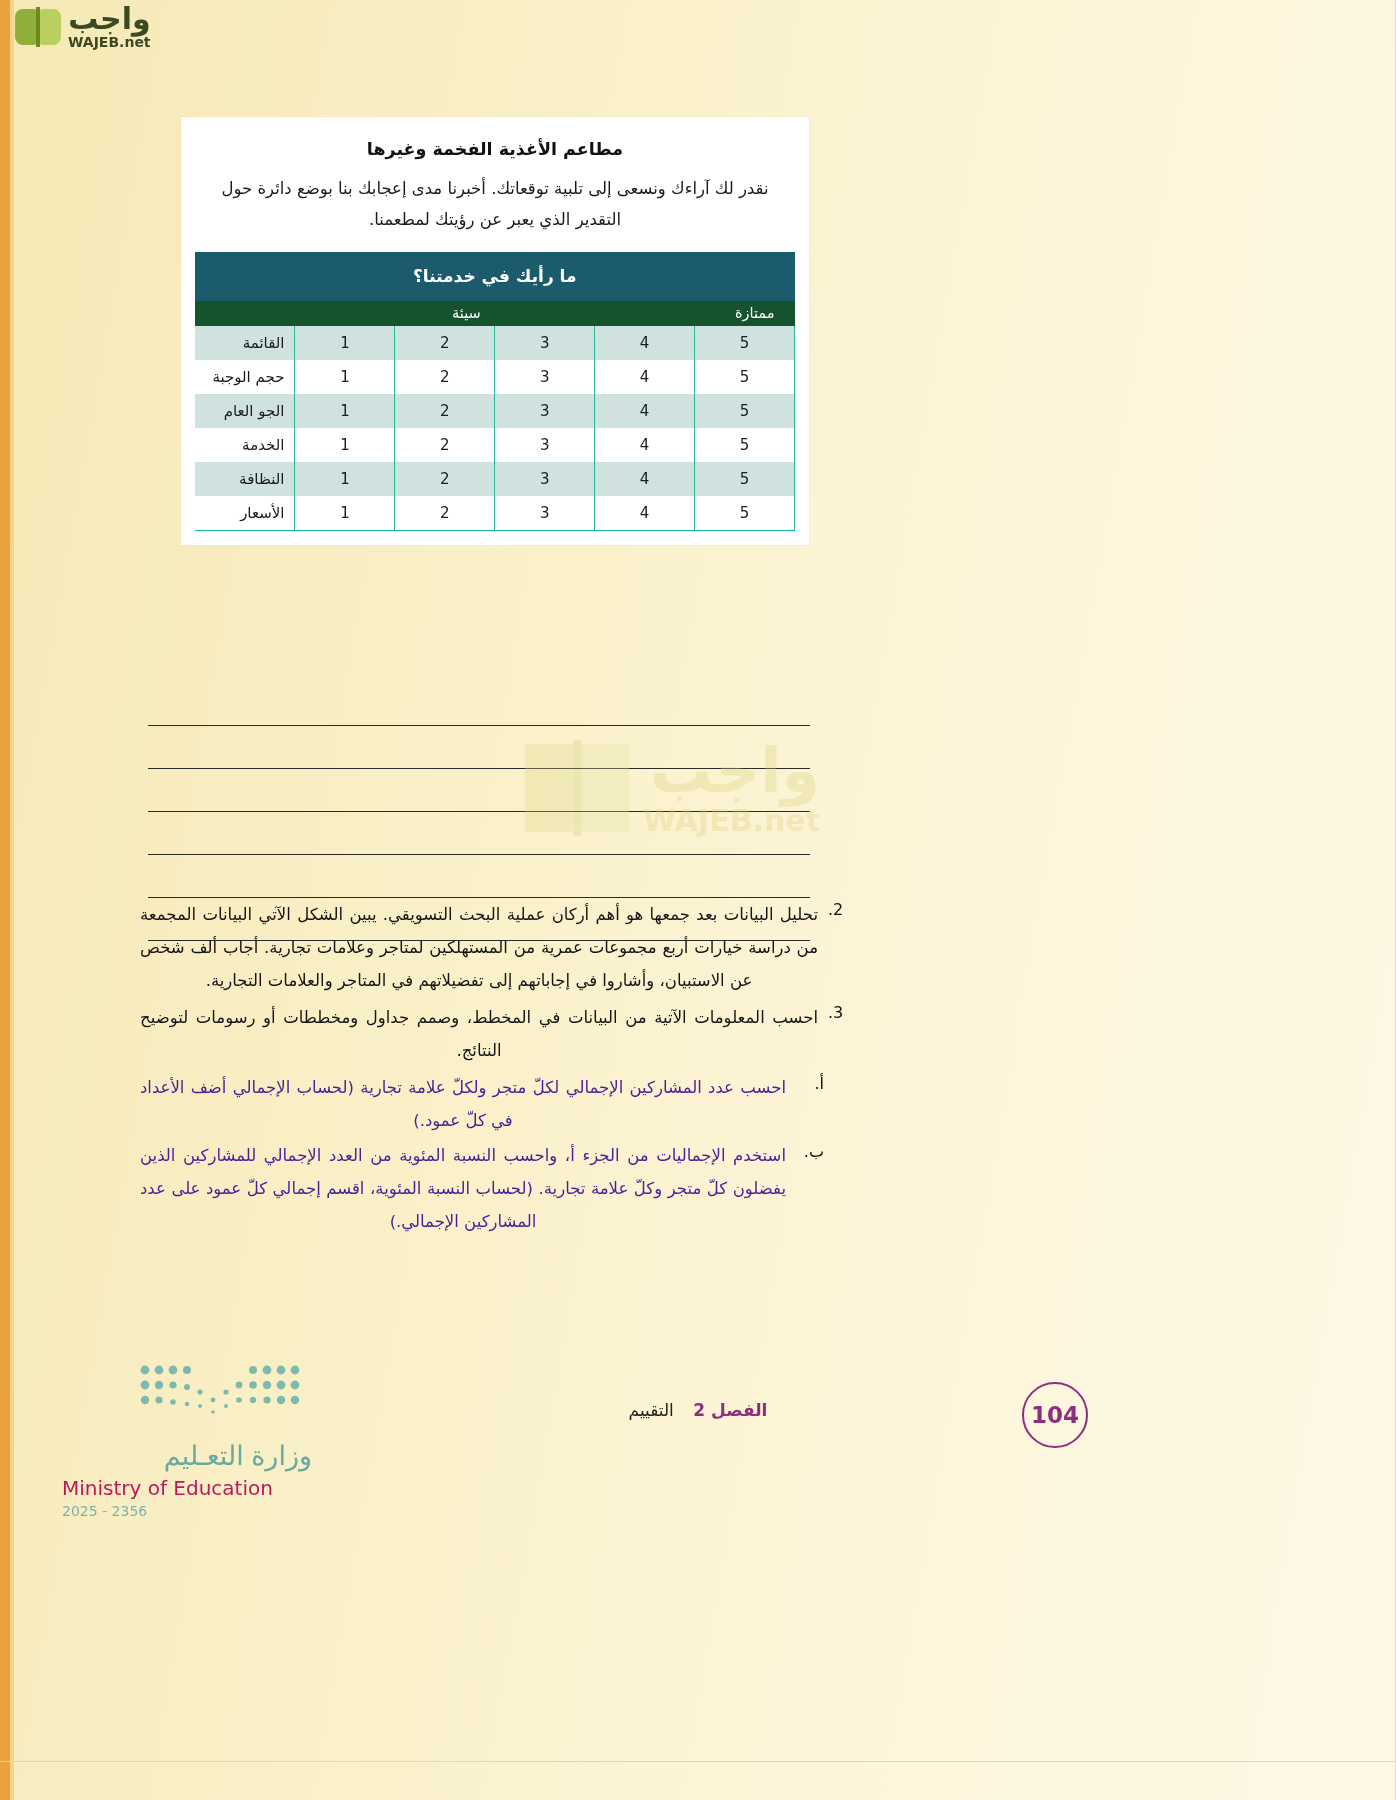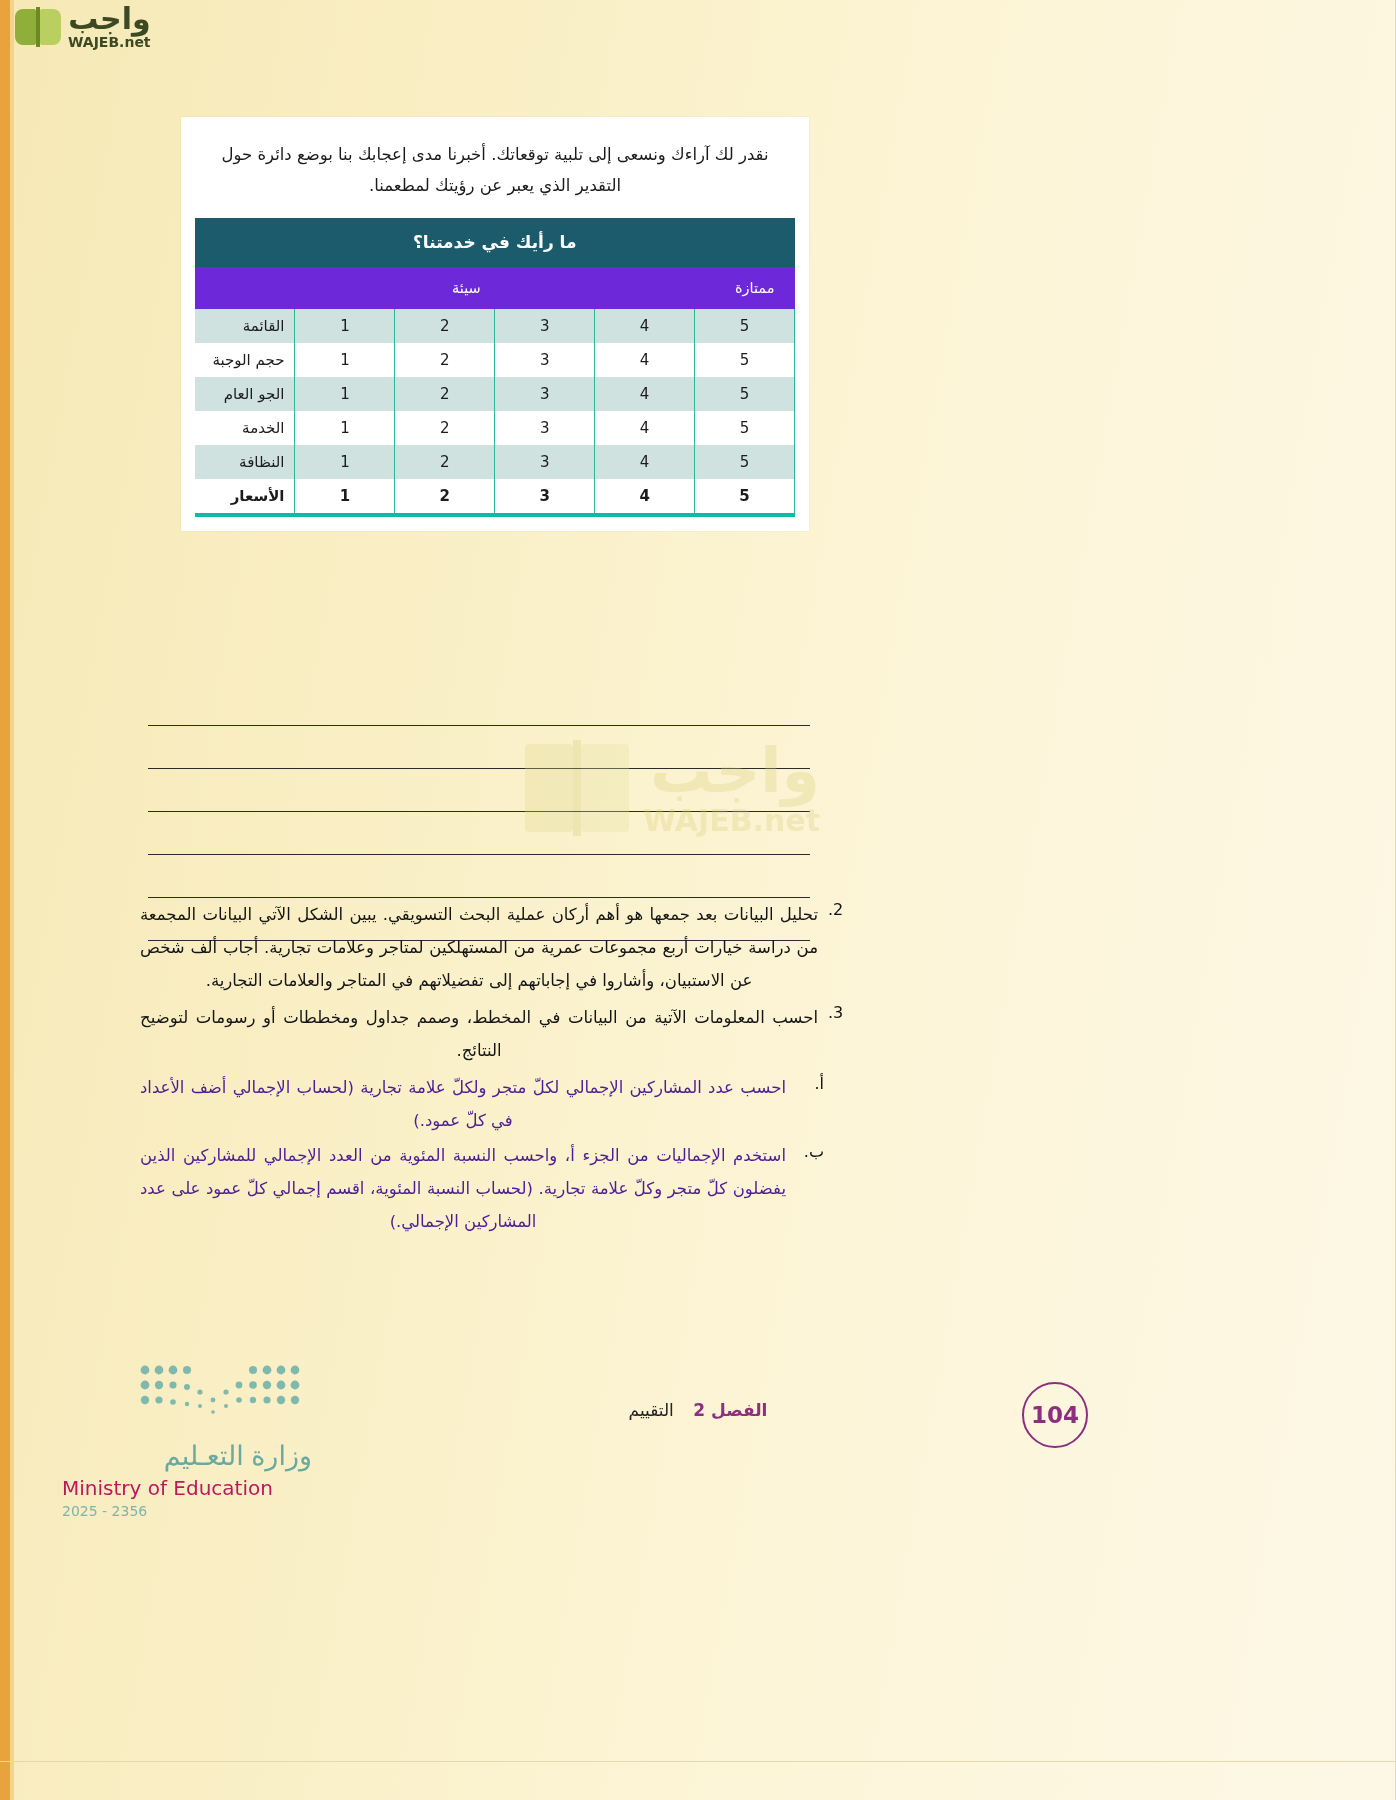--- a/index.html
+++ b/index.html
@@ -122,41 +122,41 @@
   .row-banner td {
     background: #1b5b6b;
     color: #fff;
     text-align: center;
     font-size: 17px;
     font-weight: bold;
     height: 49px;
     vertical-align: middle;
   }
   .row-scale td {
-    background: #6d28d9;
+    background: #14532d;
     color: #ffffff;
     font-size: 14.5px;
-    height: 42px;
+    height: 25px;
     vertical-align: middle;
   }
   .scale-good { text-align: right; padding-right: 20px !important; }
   .scale-bad  { text-align: right; padding-right: 14px !important; }
 
   .svy-table tbody tr td {
     height: 34px;
     text-align: center;
     font-size: 15px;
     color: #1c1c1c;
     border-right: 1px solid #2ab79b;
     border-left: 1px solid #2ab79b;
     vertical-align: middle;
   }
   .svy-table tbody tr.odd td { background: #cfe2e0; }
   .svy-table tbody tr.even td { background: #ffffff; }
-  .svy-table tbody tr:last-child td { border-bottom: 4px solid #14b8a6; font-weight: bold; }
+  .svy-table tbody tr:last-child td { border-bottom: 1px solid #14b8a6; }
   .lbl-cell {
     text-align: right !important;
     padding-right: 10px !important;
     font-size: 15.5px;
     border-left: none !important;
     margin-top: 29px;
   }
 
   .survey-footer {
     text-align: center;
@@ -346,20 +346,21 @@
     <span class="brand-en">WAJEB.net</span>
   </div>
   <div class="brand-book">
     <div class="pg l"></div>
       <div class="pg r"></div>
       <div class="spn"></div>
   </div>
 </div>
 
 <div class="survey-card">
+  <div class="survey-title">مطاعم الأغذية الفخمة وغيرها</div>
   <div class="survey-intro">نقدر لك آراءك ونسعى إلى تلبية توقعاتك. أخبرنا مدى إعجابك بنا بوضع دائرة حول التقدير الذي يعبر عن رؤيتك لمطعمنا.</div>
 
   <table class="svy-table">
     <thead>
       <tr class="row-banner">
         <td colspan="6">ما رأيك في خدمتنا؟</td>
       </tr>
       <tr class="row-scale">
         <td class="scale-good">ممتازة</td>
         <td></td>

